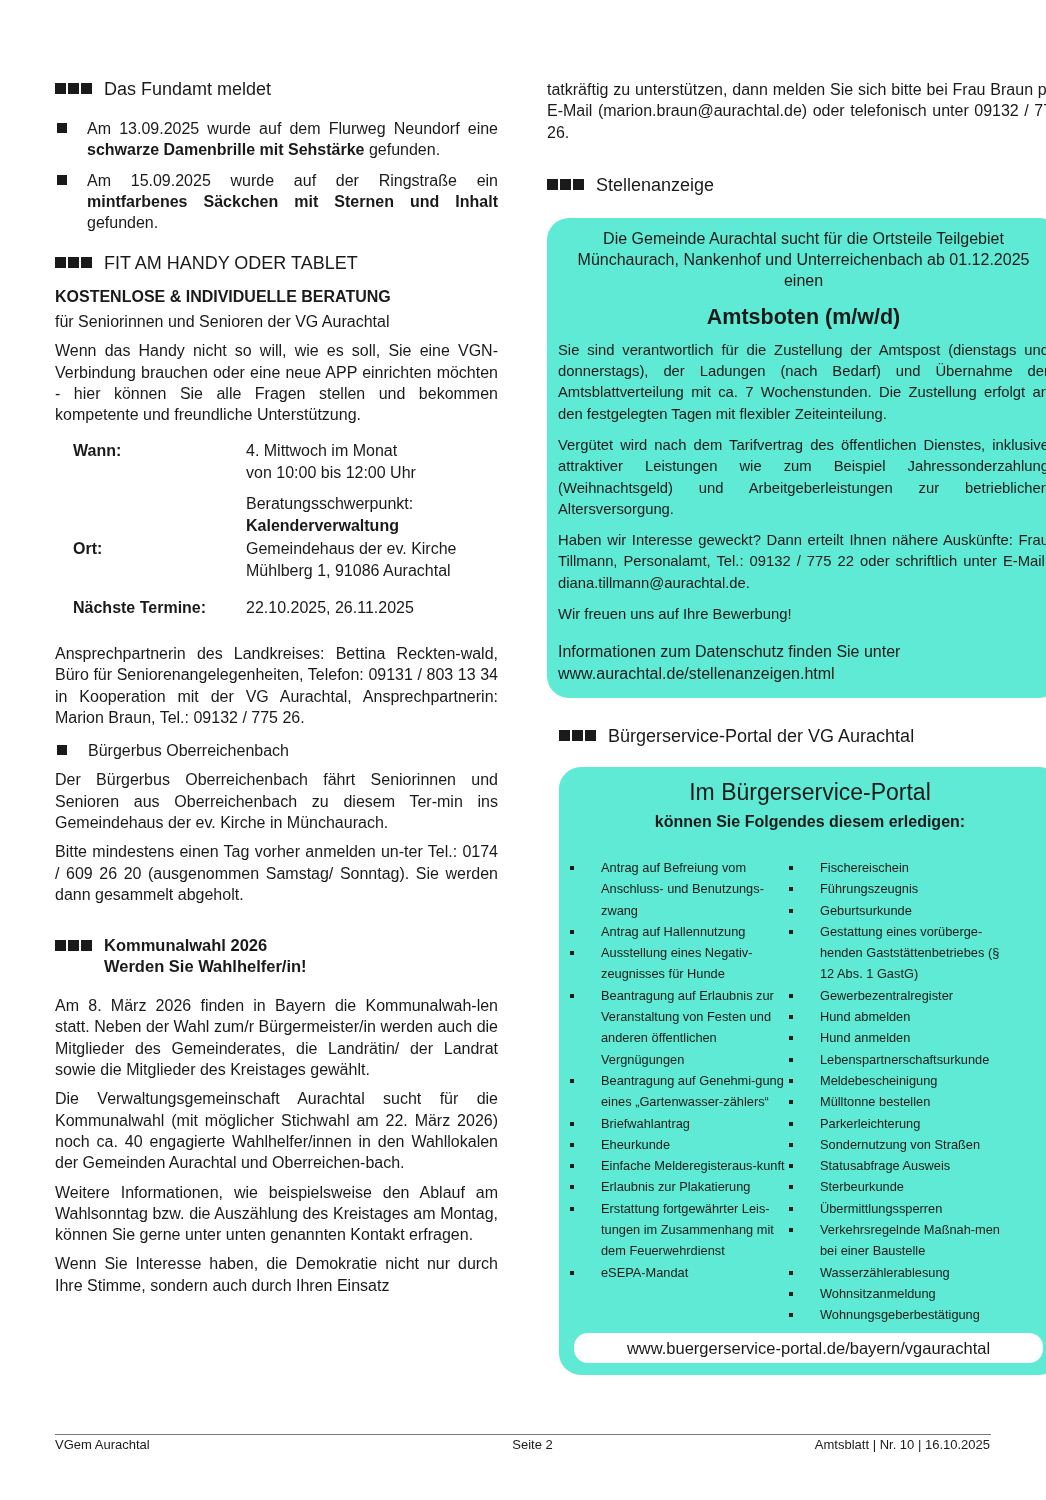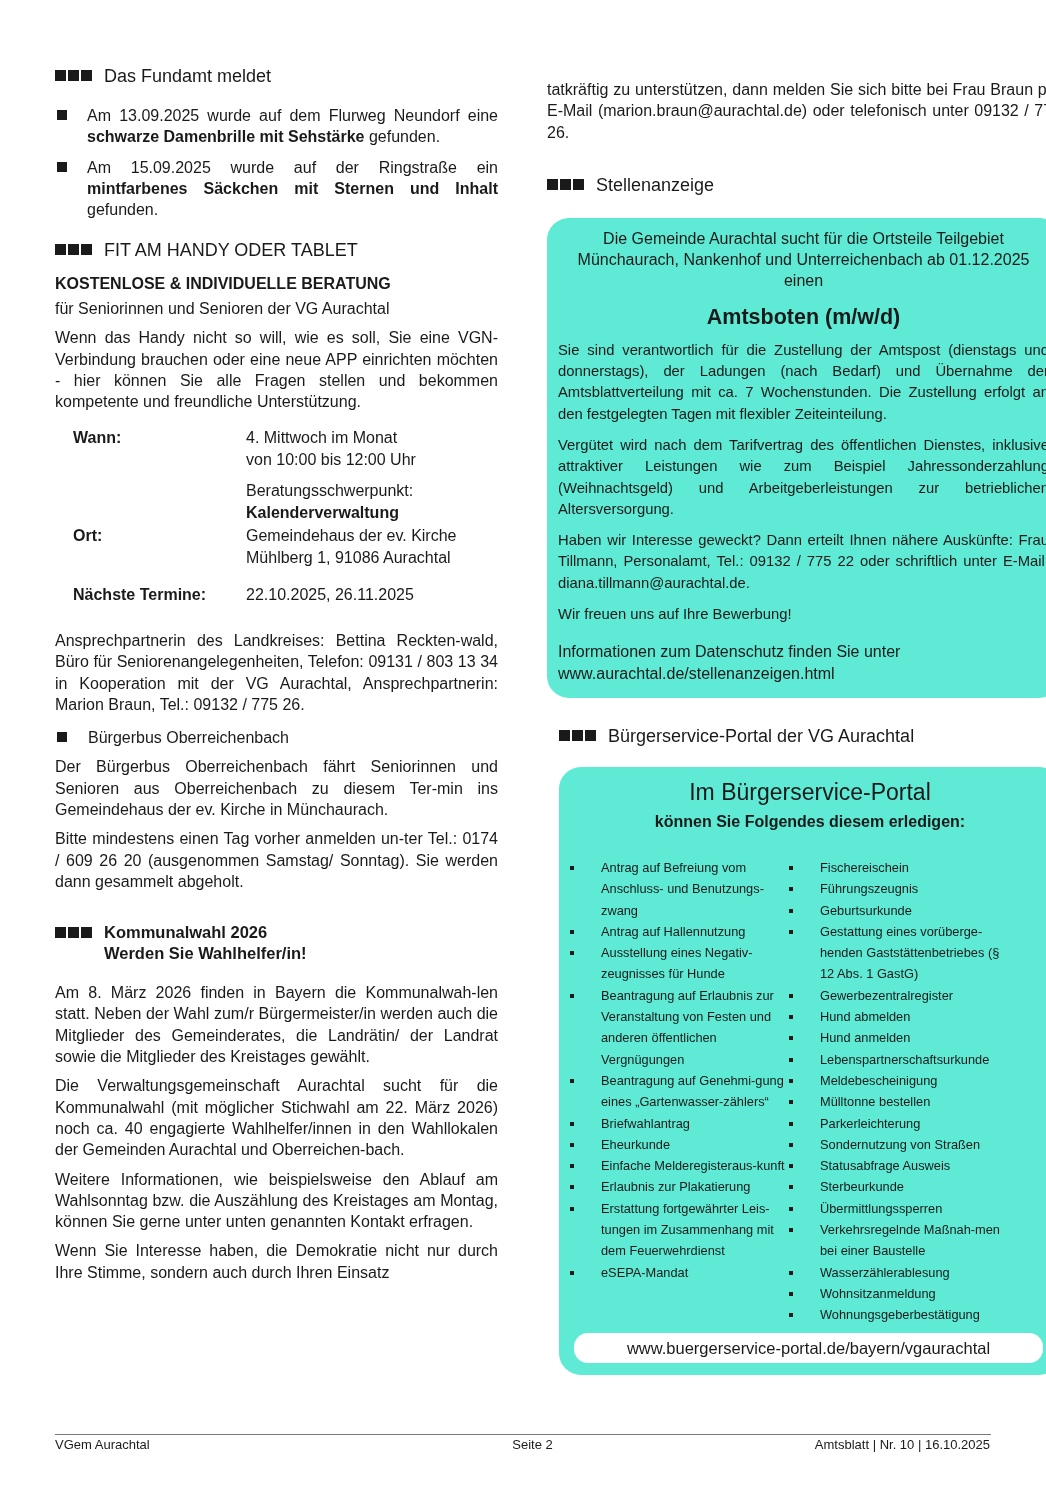--- a/index.html
+++ b/index.html
@@ -3,21 +3,21 @@
   <meta charset="utf-8">
   <style>
     * { box-sizing: border-box; margin: 0; padding: 0; }
     html, body { width: 1046px; height: 1500px; background: #ffffff; }
     body {
       position: relative;
       font-family: "Liberation Sans", sans-serif;
       color: #1a1a1a;
       overflow: hidden;
     }
-    .col { position: absolute; top: 64px; }
+    .col { position: absolute; top: 77px; }
     .col-left { left: 55px; width: 443px; }
     .col-right { left: 547px; width: 514px; }
 
     .sq3 { display: inline-block; margin-right: 10px; vertical-align: 1px; white-space: nowrap; }
     .sq3 i { display: inline-block; width: 11px; height: 11px; background: #1a1a1a; margin-right: 2px; }
     .sec-head { font-size: 18px; font-weight: normal; line-height: 22px; }
     .sec-head.bold { font-weight: bold; font-size: 16.5px; line-height: 21px; }
     .sec-head .ht { display: inline-block; vertical-align: top; }
 
     p, .txt { font-size: 16px; line-height: 21.3px; text-align: justify; }

